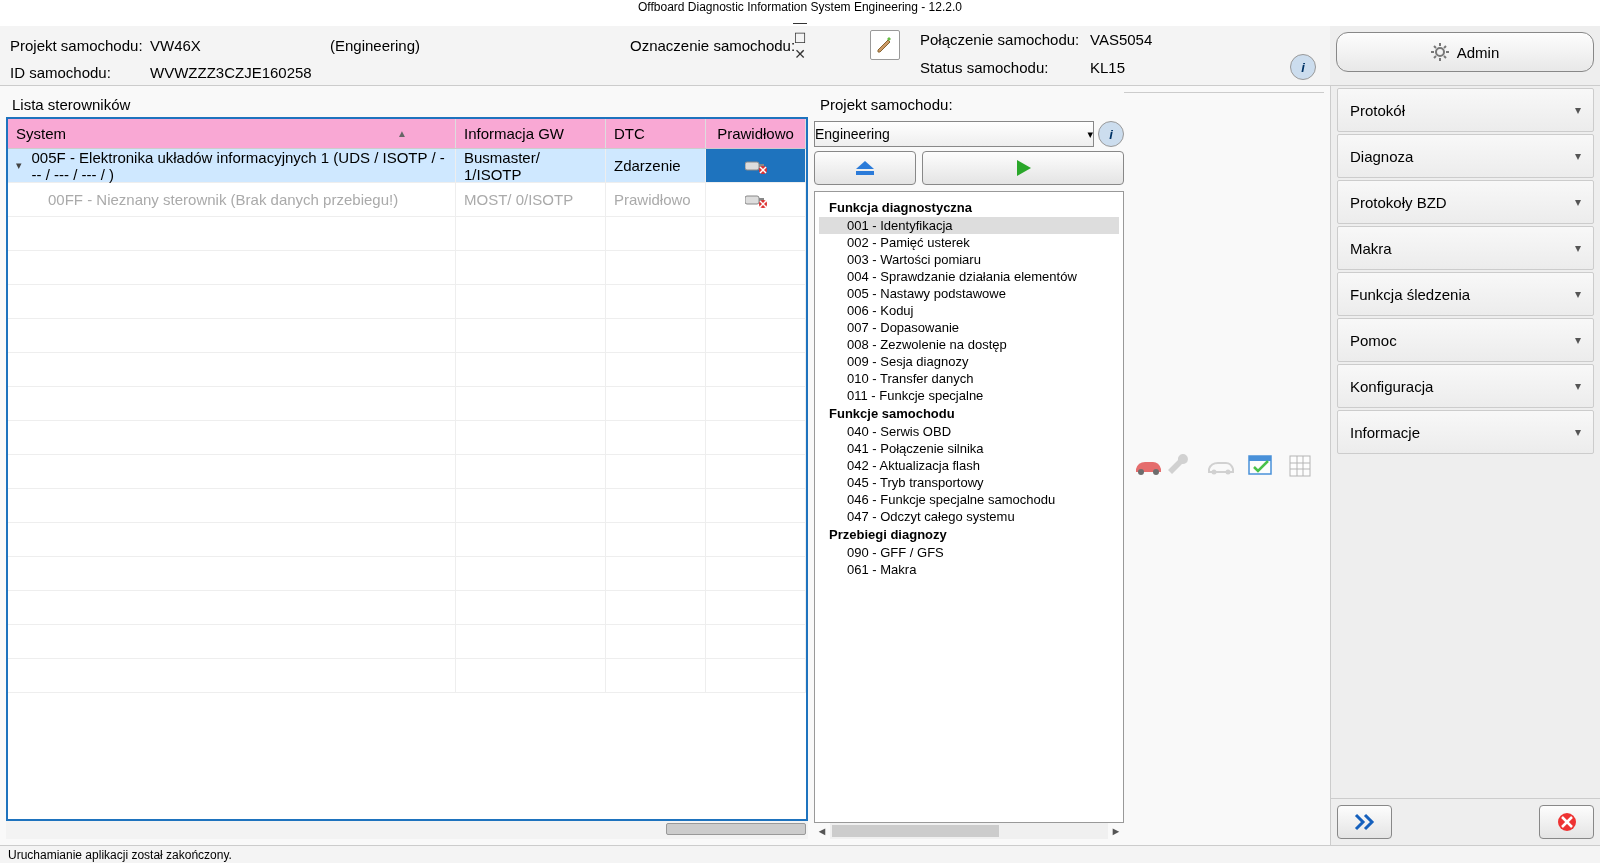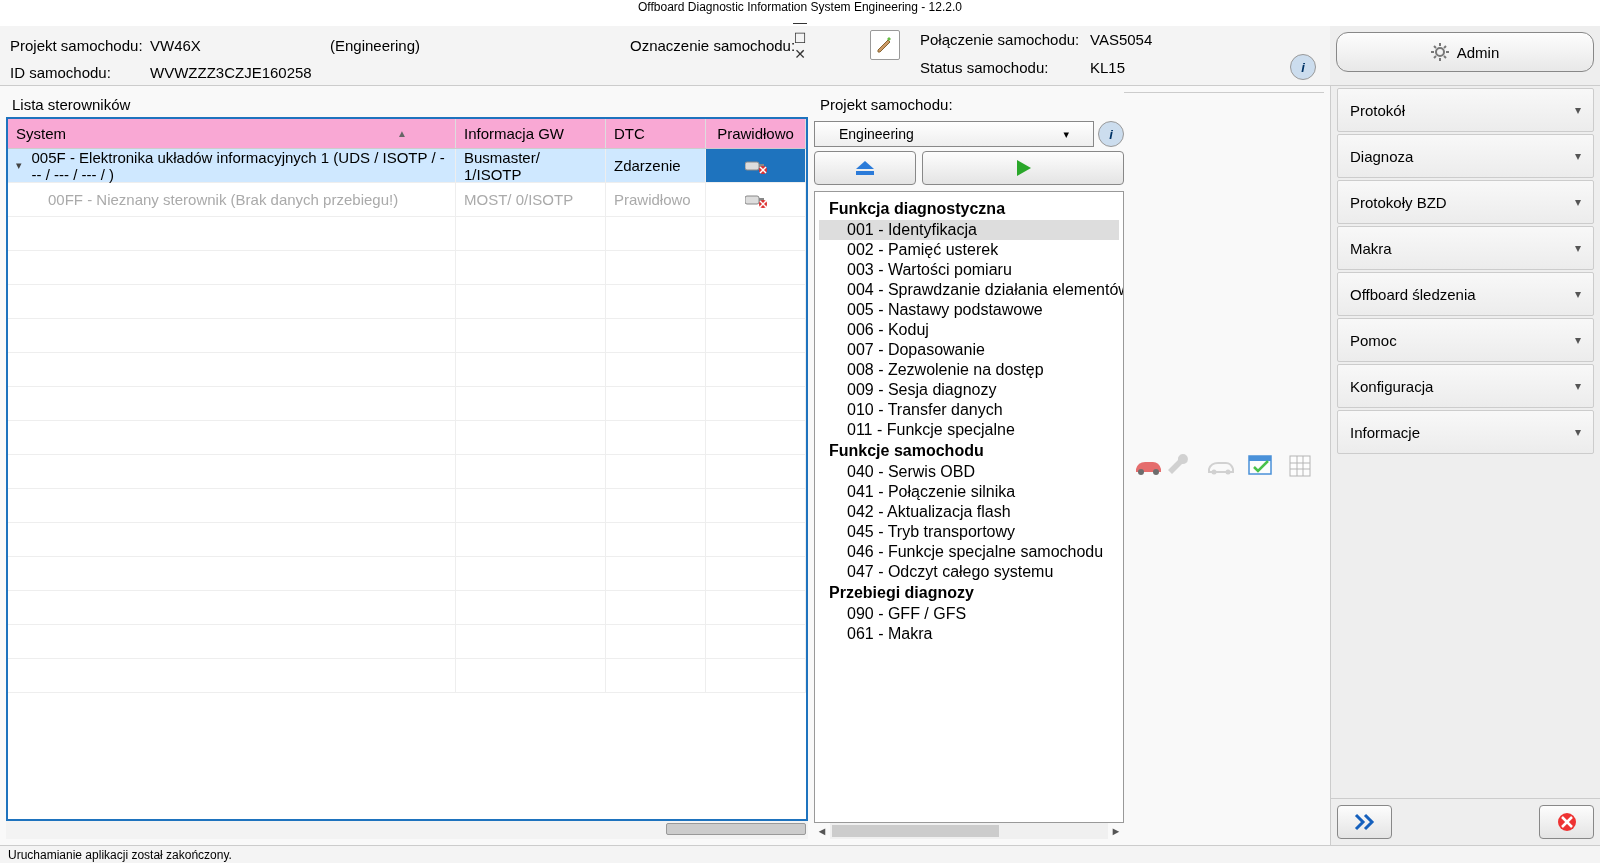--- a/index.html
+++ b/index.html
@@ -38,25 +38,25 @@
 .grow .c.dtc{width:100px;}
 .grow .c.con{width:100px; justify-content:center;}
 .grow.sel{background:#cfe8ff;}
 .grow.sel .c.con{background:#1e73be;}
 .grow.dis{color:#aaa;}
 .chev-d{color:#444; margin-right:10px; font-size:11px;}
 .hscroll{height:18px; background:#f3f3f3; display:flex; justify-content:flex-end; padding:2px;}
 .hscroll .thumb{width:140px; height:12px; background:#ccc; border:1px solid #999; border-radius:2px;}
 .right-pane{width:310px; display:flex; flex-direction:column; margin-left:6px;}
 .combo-row{display:flex; gap:4px; margin:4px 0;}
-.combo{flex:1; height:26px; border:1px solid #888; background:linear-gradient(#fff,#eee); font-size:14px; padding:0 24px; display:flex; align-items:center; justify-content:space-between; cursor:pointer;}
+.combo{flex:1; height:26px; border:1px solid #888; background:linear-gradient(#fff,#eee); font-size:14px; padding:0 0; display:flex; align-items:center; justify-content:space-between; cursor:pointer;}
 .info-i{width:26px;height:26px;border:1px solid #999;border-radius:50%;background:#cde;display:flex;align-items:center;justify-content:center;font-style:italic;font-weight:bold;color:#036;cursor:pointer;font-size:13px;}
 .ctrl-row{display:flex; gap:6px; margin-bottom:6px;}
 .ctrl-btn{flex:1; height:34px; border:1px solid #888; border-radius:4px; background:linear-gradient(#fdfdfd,#e4e4e4); display:flex; align-items:center; justify-content:center; cursor:pointer;}
-.tree{flex:1; border:1px solid #999; background:#fff; overflow:auto; padding:6px 4px; font-size:16px;}
+.tree{flex:1; border:1px solid #999; background:#fff; overflow:auto; padding:6px 4px; font-size:13px;}
 .tree .hdr-node{font-weight:bold; padding:2px 10px;}
 .tree .leaf{padding:1px 10px 1px 28px; cursor:pointer; white-space:nowrap;}
 .tree .leaf.sel{background:#ddd;}
 .tree-scroll{height:16px; display:flex; align-items:center;}
 .tree-scroll .arr{width:16px;height:16px;display:flex;align-items:center;justify-content:center;font-size:11px;color:#555;cursor:pointer;}
 .tree-scroll .track{flex:1;height:16px;background:#f0f0f0;}
 .tree-scroll .thumb{height:12px;width:60%;background:#ccc;margin:2px;}
 .toolbar-bot{display:flex; justify-content:space-between; align-items:center; padding:4px 8px; border-top:1px solid #ccc;}
 .toolbar-bot .left-ico, .toolbar-bot .right-icos{display:flex; gap:8px;}
 .tb-ico{width:32px;height:28px;display:flex;align-items:center;justify-content:center;cursor:pointer;opacity:0.7;}
@@ -373,21 +373,21 @@
         </div>
         <div class="side-item">
           <span>Protokoły BZD</span>
           <span class="chev">▾</span>
         </div>
         <div class="side-item">
           <span>Makra</span>
           <span class="chev">▾</span>
         </div>
         <div class="side-item">
-          <span>Offboard śledzenia</span>
+          <span>Funkcja śledzenia</span>
           <span class="chev">▾</span>
         </div>
         <div class="side-item">
           <span>Pomoc</span>
           <span class="chev">▾</span>
         </div>
         <div class="side-item">
           <span>Konfiguracja</span>
           <span class="chev">▾</span>
         </div>

